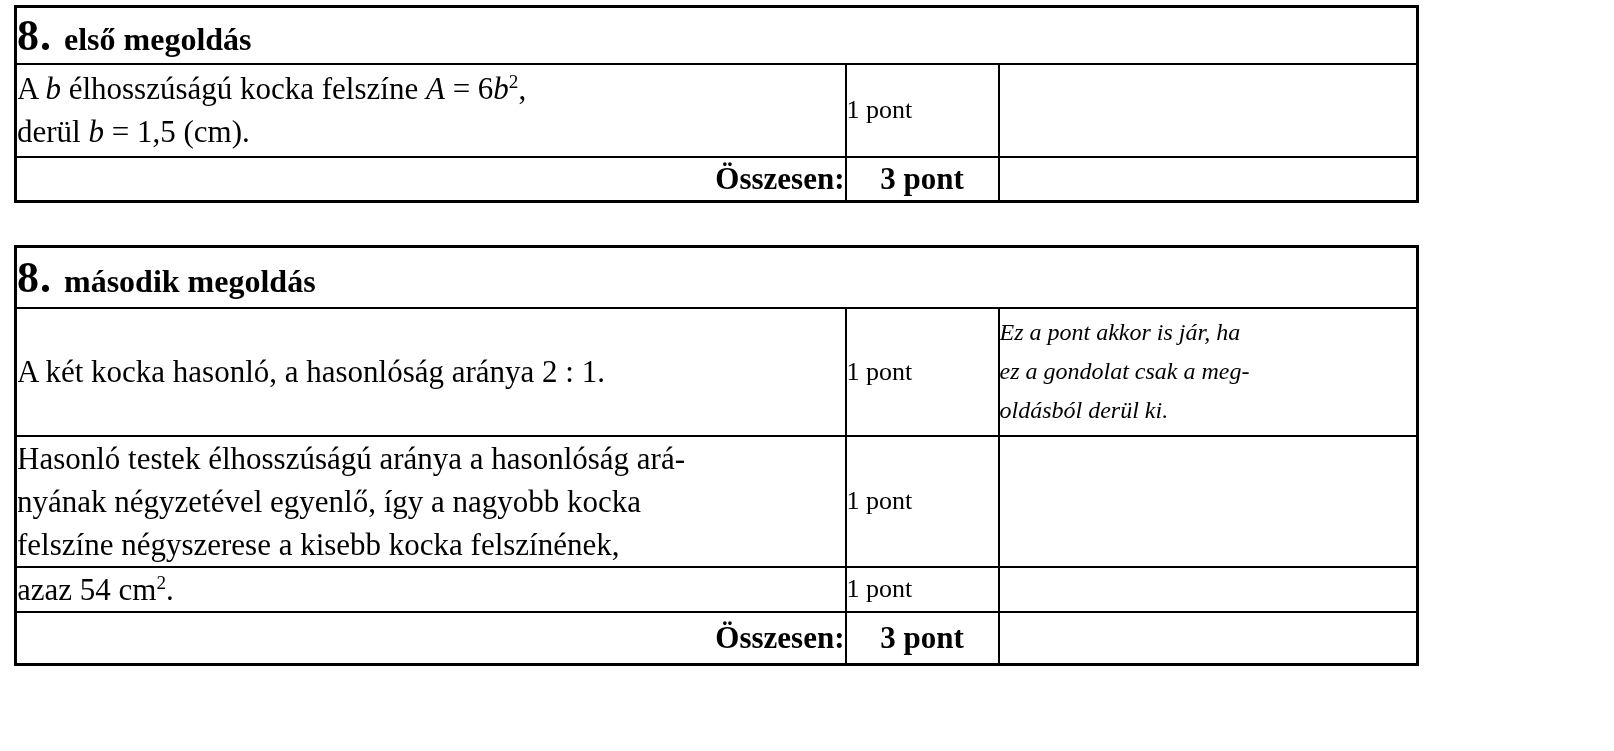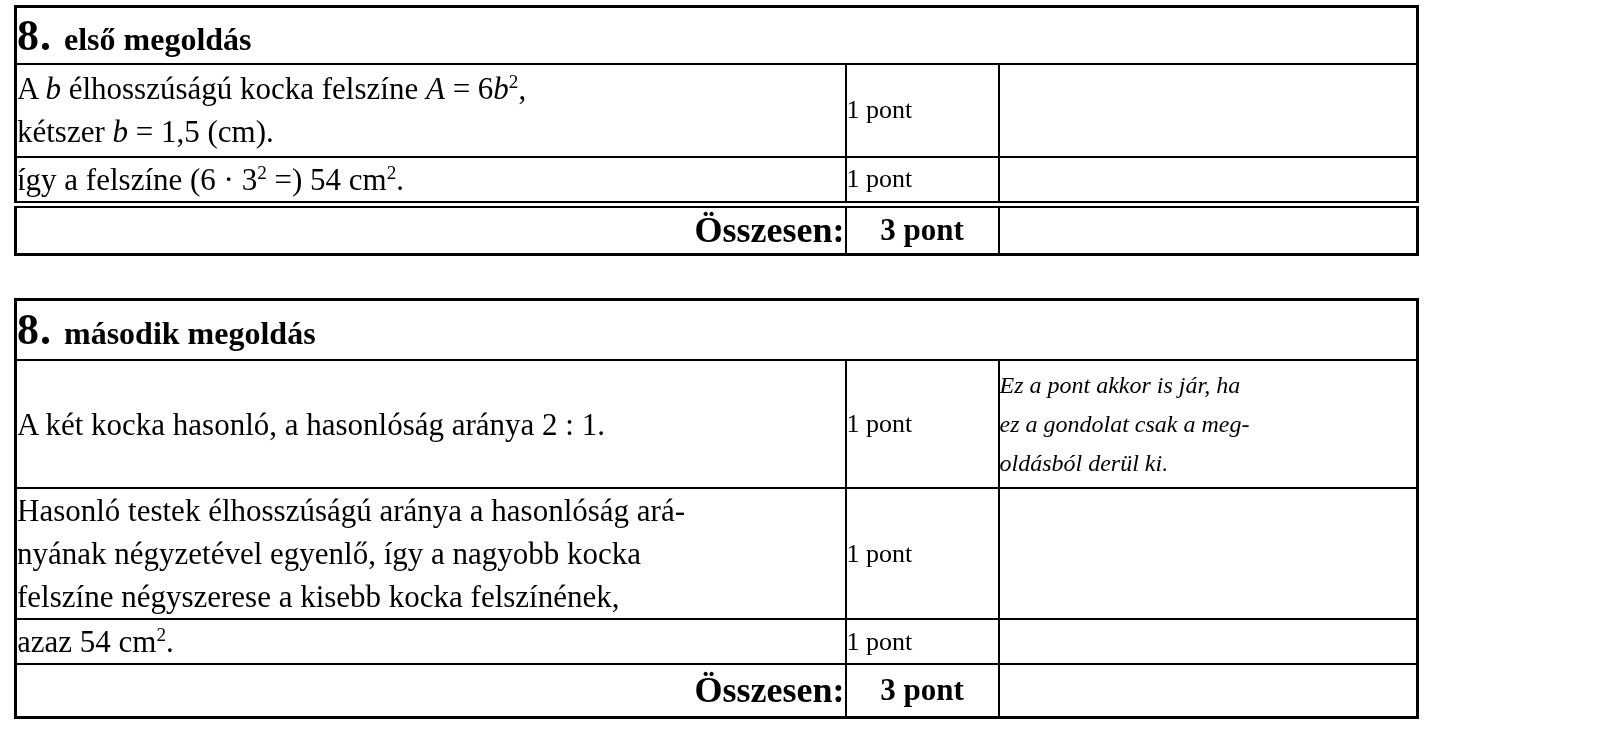--- a/index.html
+++ b/index.html
@@ -66,21 +66,21 @@
     text-align: left;
   }
   td.note-cell {
     font-size: 24px;
     font-style: italic;
     line-height: 39px;
     padding: 2px 16px 2px 16px;
     text-align: left;
   }
   td.total-label-cell {
-    font-size: 36px;
+    font-size: 31px;
     font-weight: bold;
     text-align: right;
     padding: 0 8px;
   }
   td.total-points-cell {
     font-size: 31px;
     font-weight: bold;
     text-align: center;
     margin-top: 17px;
   }
@@ -116,28 +116,21 @@
     </colgroup>
     <tbody>
       <tr class="header-row">
         <td colspan="3" class="header-cell">
           <span class="problem-number">8.</span><span class="solution-title">első megoldás</span>
         </td>
       </tr>
     <tr class="content-row">
           <td class="statement-cell">
             <div class="line"><span>A </span><span class="it ">b</span><span> élhosszúságú kocka felszíne </span><span class="it ">A</span><span> = 6</span><span class="it ">b</span><span class="sup">2</span><span>,</span></div>
-            <div class="line"><span>kétszer </span><span class="it ">b</span><span> = 1,5 (cm).</span></div>
-          </td>
-          <td class="points-cell">1 pont</td>
-          <td class="note-cell"></td>
-        </tr>
-        <tr class="content-row">
-          <td class="statement-cell">
-            <div class="line"><span>így a felszíne (6 · 3</span><span class="sup">2</span><span> =) 54 cm</span><span class="sup">2</span><span>.</span></div>
+            <div class="line"><span>derül </span><span class="it ">b</span><span> = 1,5 (cm).</span></div>
           </td>
           <td class="points-cell">1 pont</td>
           <td class="note-cell"></td>
         </tr>
         <tr class="total-row">
           <td class="total-label-cell">Összesen:</td>
           <td class="total-points-cell">3 pont</td>
           <td class="note-cell"></td>
         </tr>
       </tbody>

